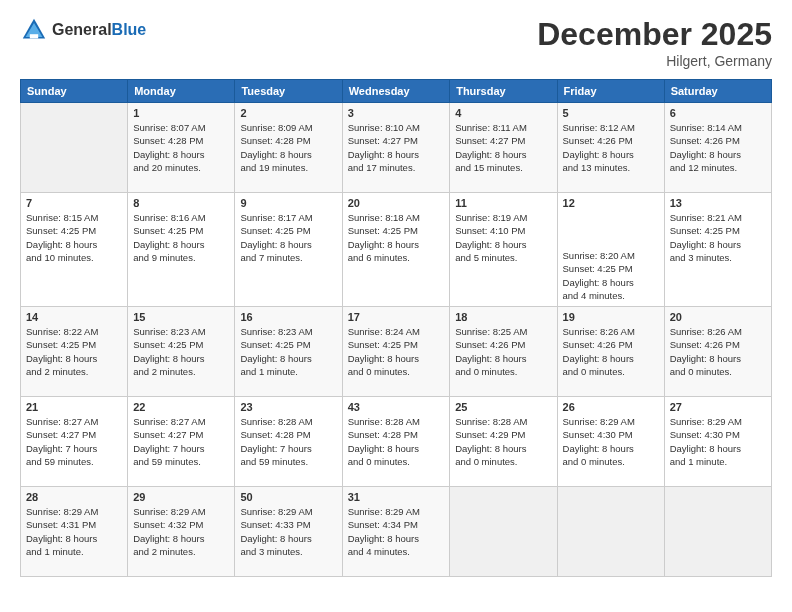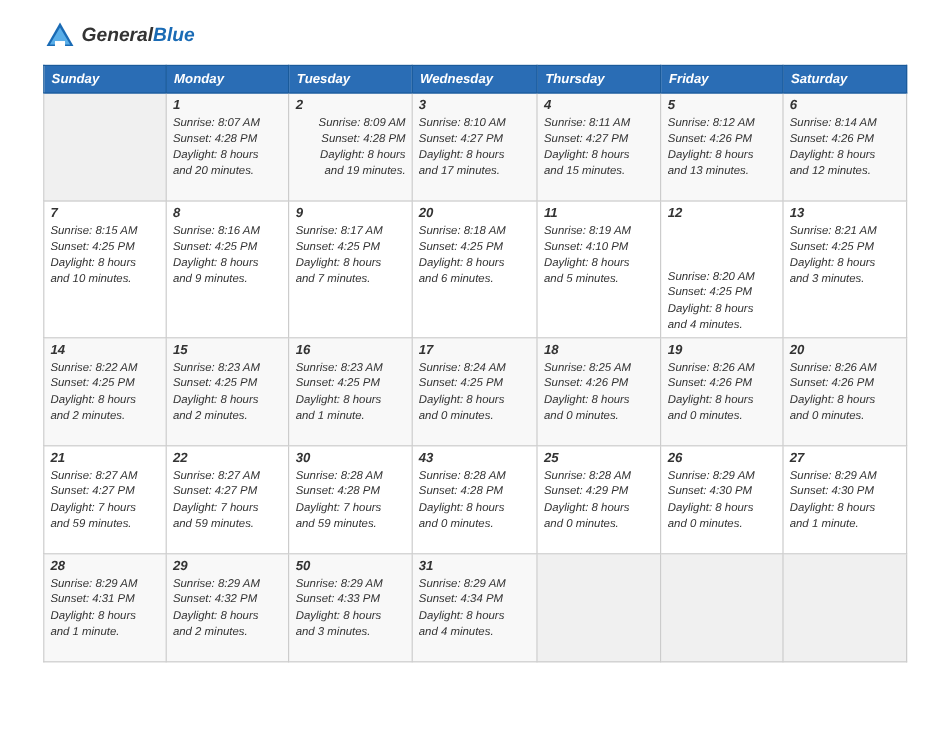--- a/index.html
+++ b/index.html
@@ -6,23 +6,22 @@
     body {
       width: 792px;
       height: 612px;
       font-family: Arial, sans-serif;
       background: #fff;
       overflow: hidden;
     }
     .page {
       width: 792px;
       height: 612px;
-      padding: 16px 36px;
+      padding: 16px 20px;
       position: relative;
-      font-style: italic;
     }
     .header {
       display: flex;
       justify-content: space-between;
       align-items: flex-start;
       margin-bottom: 10px;
     }
     .logo {
       display: flex;
       align-items: center;
@@ -91,20 +90,24 @@
   <div class="header">
     <div class="logo">
       <svg class="logo-icon" viewBox="0 0 40 40">
         <polygon points="20,4 36,32 4,32" fill="#1a6bb5"></polygon>
         <polygon points="20,10 32,30 8,30" fill="#5aaee8"></polygon>
         <rect x="14" y="26" width="12" height="6" fill="#fff"></rect>
       </svg>
       <div>
         <span style="font-size:16px;font-weight:bold;color:#333;">General</span><span style="font-size:16px;font-weight:bold;color:#1a6bb5;">Blue</span>
       </div>
+    </div>
+    <div class="title-block">
+      <div class="month-title">December 2025</div>
+      <div class="location">Hilgert, Germany</div>
     </div>
   </div>
 
   <table class="calendar">
     <thead>
       <tr>
         <th>Sunday</th>
         <th>Monday</th>
         <th>Tuesday</th>
         <th>Wednesday</th>
@@ -118,21 +121,21 @@
           <td class="empty-cell"></td>
           <td>
             <div class="day-number">1</div>
             <div class="day-info" style="white-space: pre-line;">Sunrise: 8:07 AM
 Sunset: 4:28 PM
 Daylight: 8 hours
 and 20 minutes.</div>
           </td>
           <td>
             <div class="day-number">2</div>
-            <div class="day-info" style="white-space: pre-line; text-align: right;">Sunrise: 8:09 AM
+            <div class="day-info" style="white-space: pre-line;">Sunrise: 8:09 AM
 Sunset: 4:28 PM
 Daylight: 8 hours
 and 19 minutes.</div>
           </td>
           <td>
             <div class="day-number">3</div>
             <div class="day-info" style="white-space: pre-line;">Sunrise: 8:10 AM
 Sunset: 4:27 PM
 Daylight: 8 hours
 and 17 minutes.</div>
@@ -270,21 +273,21 @@
 and 59 minutes.</div>
           </td>
           <td>
             <div class="day-number">22</div>
             <div class="day-info" style="white-space: pre-line;">Sunrise: 8:27 AM
 Sunset: 4:27 PM
 Daylight: 7 hours
 and 59 minutes.</div>
           </td>
           <td>
-            <div class="day-number">30</div>
+            <div class="day-number">23</div>
             <div class="day-info" style="white-space: pre-line;">Sunrise: 8:28 AM
 Sunset: 4:28 PM
 Daylight: 7 hours
 and 59 minutes.</div>
           </td>
           <td>
             <div class="day-number">43</div>
             <div class="day-info" style="white-space: pre-line;">Sunrise: 8:28 AM
 Sunset: 4:28 PM
 Daylight: 8 hours

